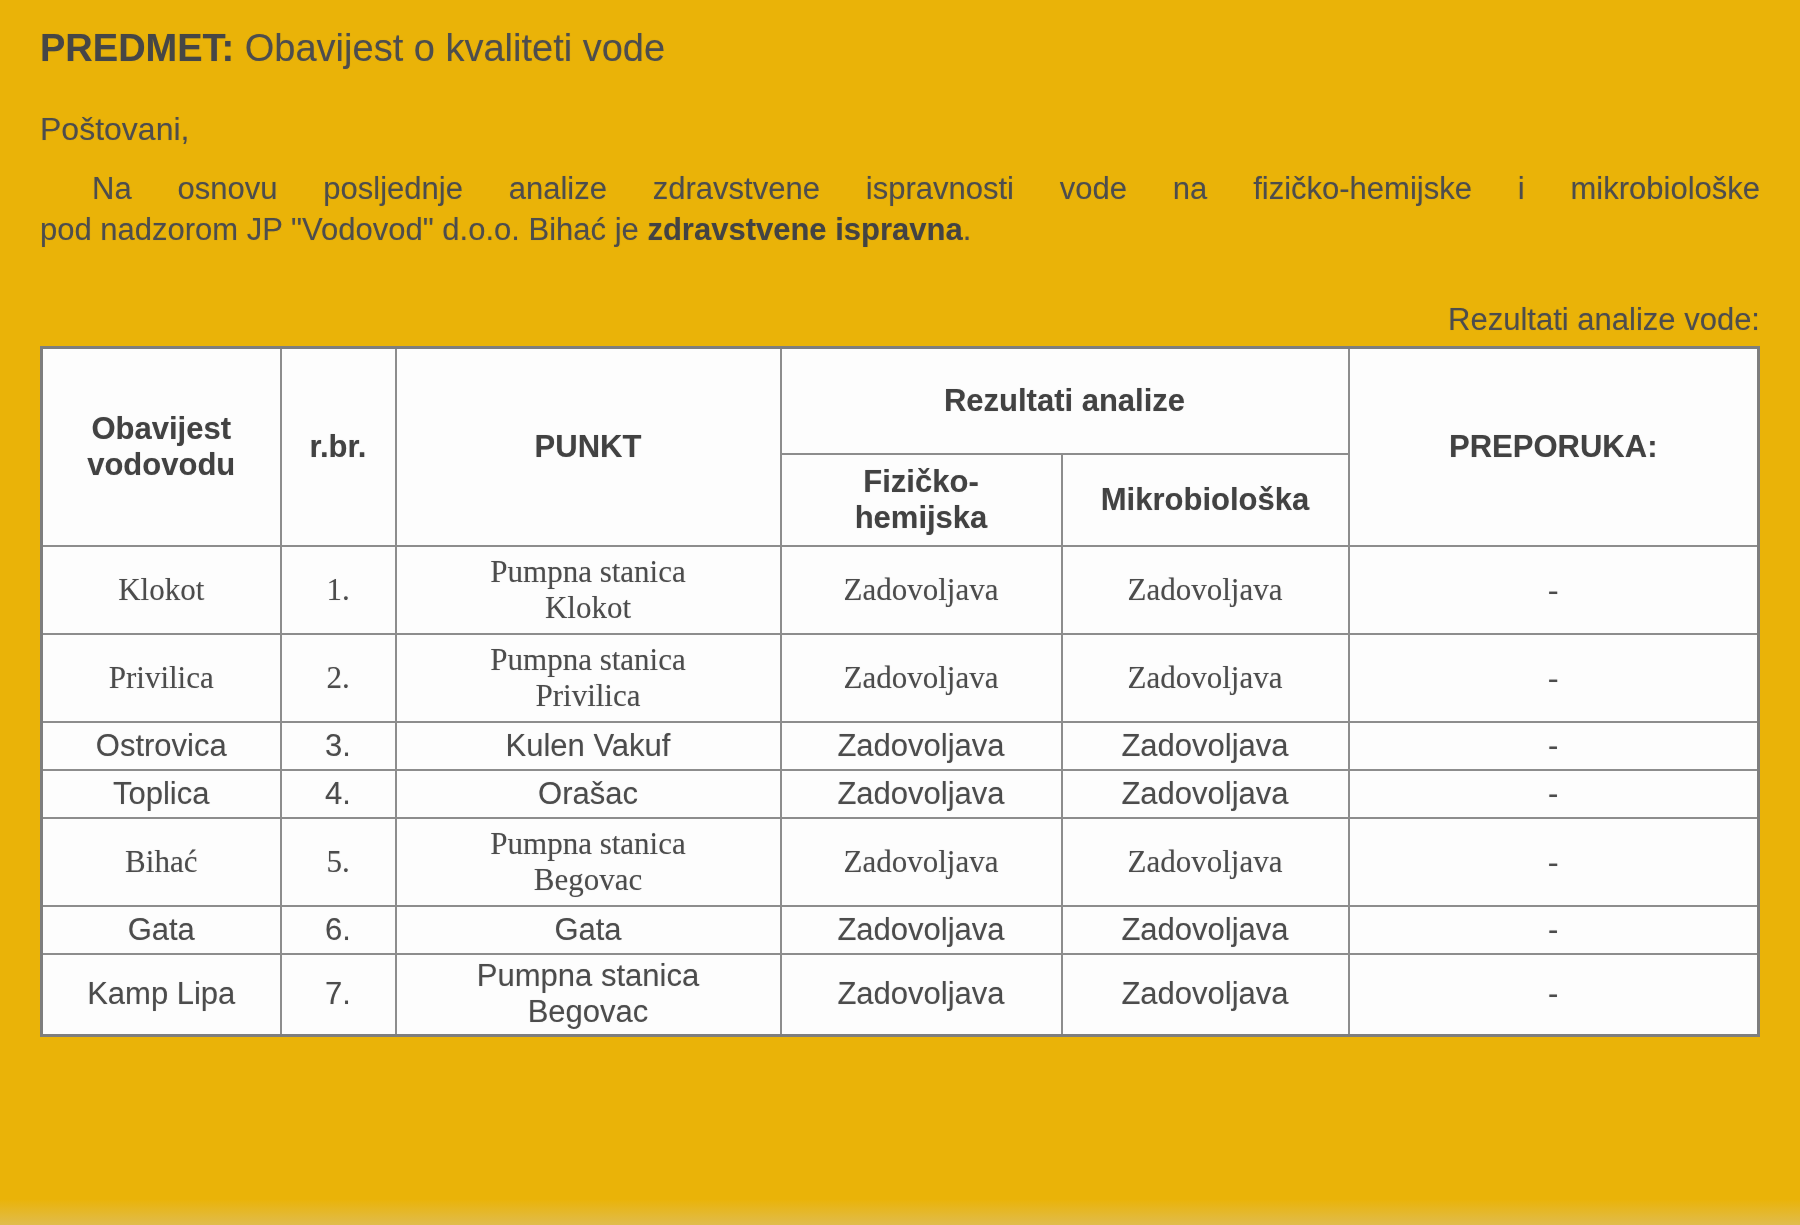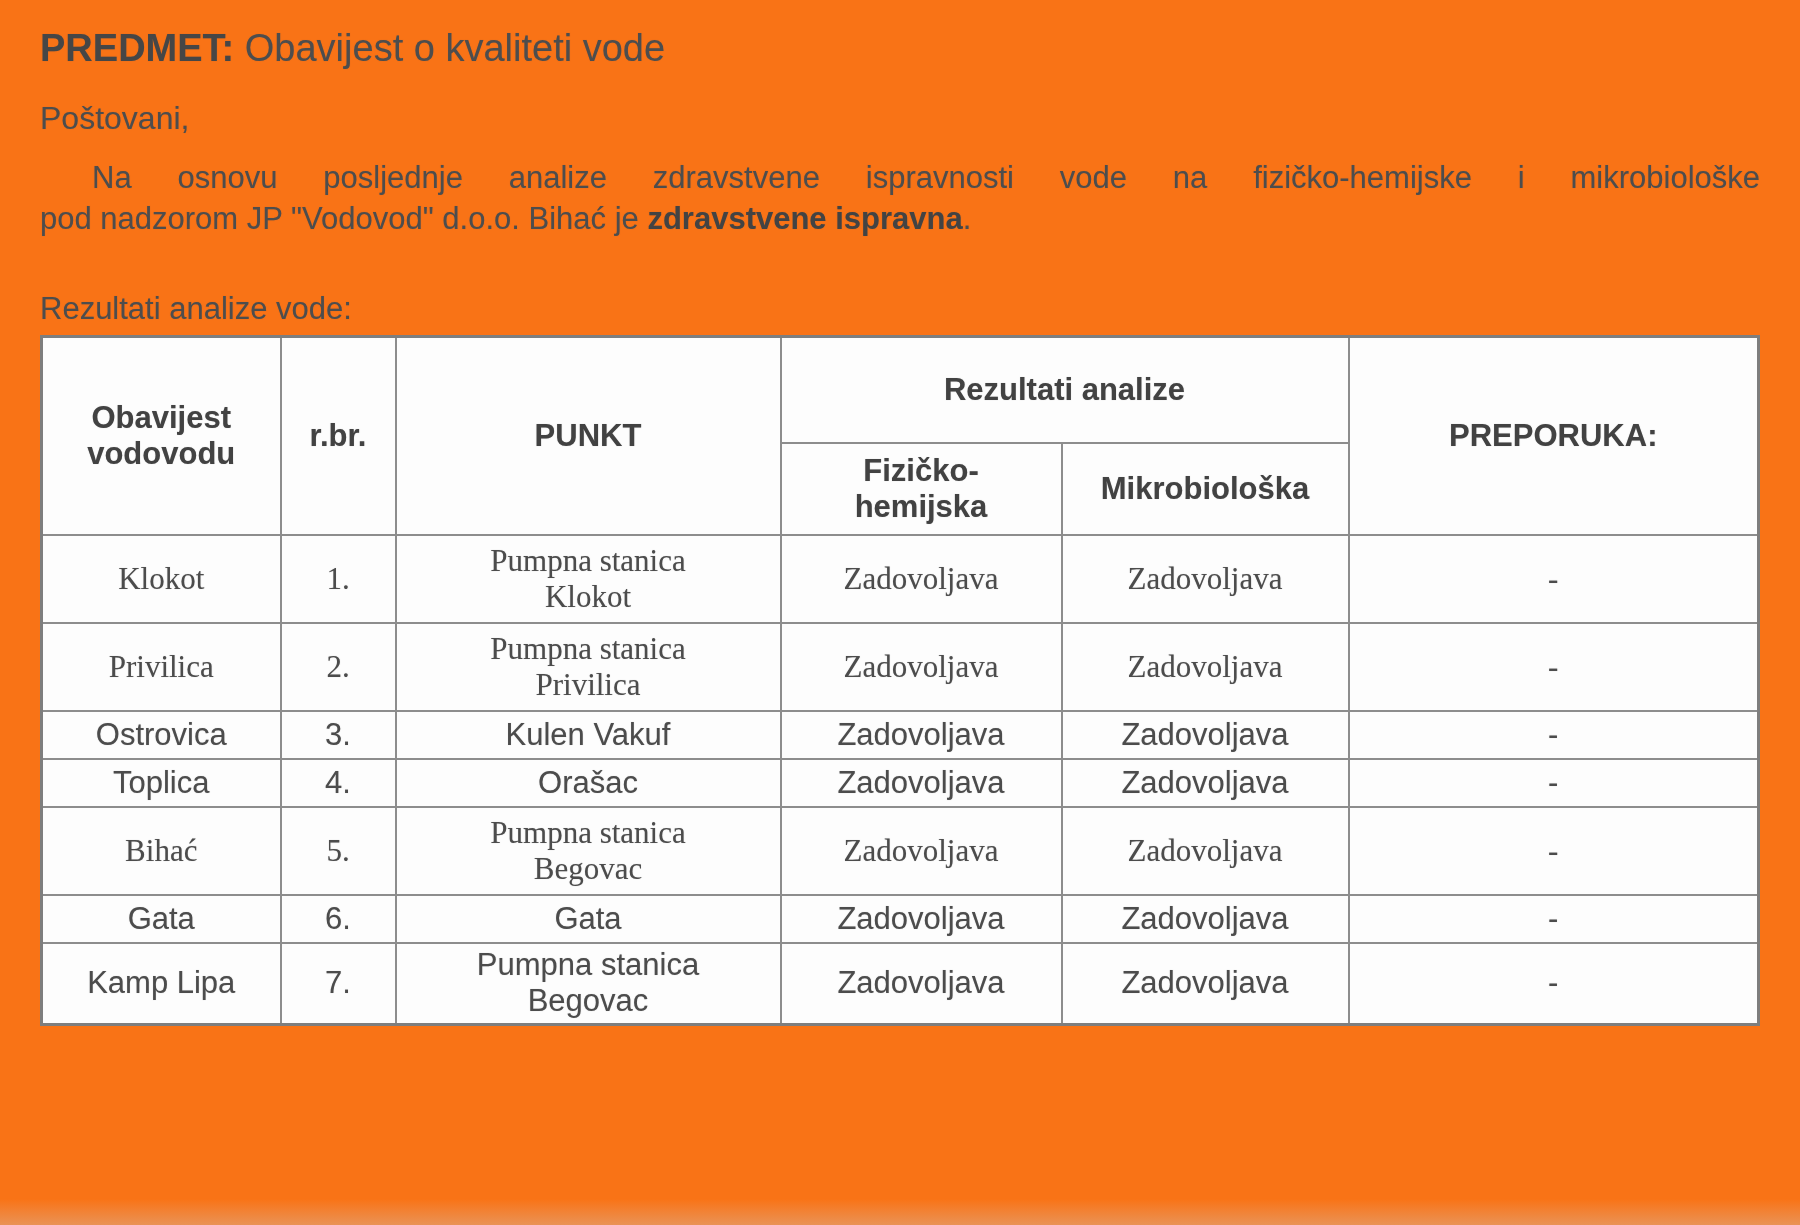--- a/index.html
+++ b/index.html
@@ -1,54 +1,55 @@
 <!DOCTYPE html>
 <html><head>
 <meta charset="utf-8">
 <style>
   html, body { margin: 0; padding: 0; }
   .page {
     position: relative;
     width: 1800px;
     height: 1225px;
-    background: #f97316;
+    background: #eab308;
     color: #4a4a4a;
     font-family: "Liberation Sans", "DejaVu Sans", sans-serif;
     overflow: hidden;
     box-sizing: border-box;
     padding: 26px 40px 0 40px;
     text-shadow: 0 0 1px rgba(90,90,90,0.35);
   }
   .subject-line {
     font-size: 38px;
     line-height: 44px;
     color: #4d4d4d;
     white-space: nowrap;
   }
   .subject-line .label { font-weight: 700; color: #464646; }
   .salutation {
-    margin-top: 30px;
+    margin-top: 41px;
     font-size: 32px;
     color: #4d4d4d;
   }
   .paragraph {
     margin-top: 20px;
     font-size: 31px;
     line-height: 41px;
     color: #4d4d4d;
   }
   .paragraph .line { width: 100%; }
   .paragraph .just { text-align: justify; text-align-last: justify; }
   .paragraph .indent { text-indent: 52px; }
   .paragraph b { color: #434343; }
   .table-caption {
     margin-top: 52px;
     margin-bottom: 8px;
     font-size: 31px;
     color: #4d4d4d;
+    text-align: right;
   }
   table.results {
     border-collapse: collapse;
     table-layout: fixed;
     width: 1717px;
     background: #fdfdfd;
     border: 3px solid #7e7e7e;
   }
   table.results th, table.results td {
     border: 2px solid #8d8d8d;

